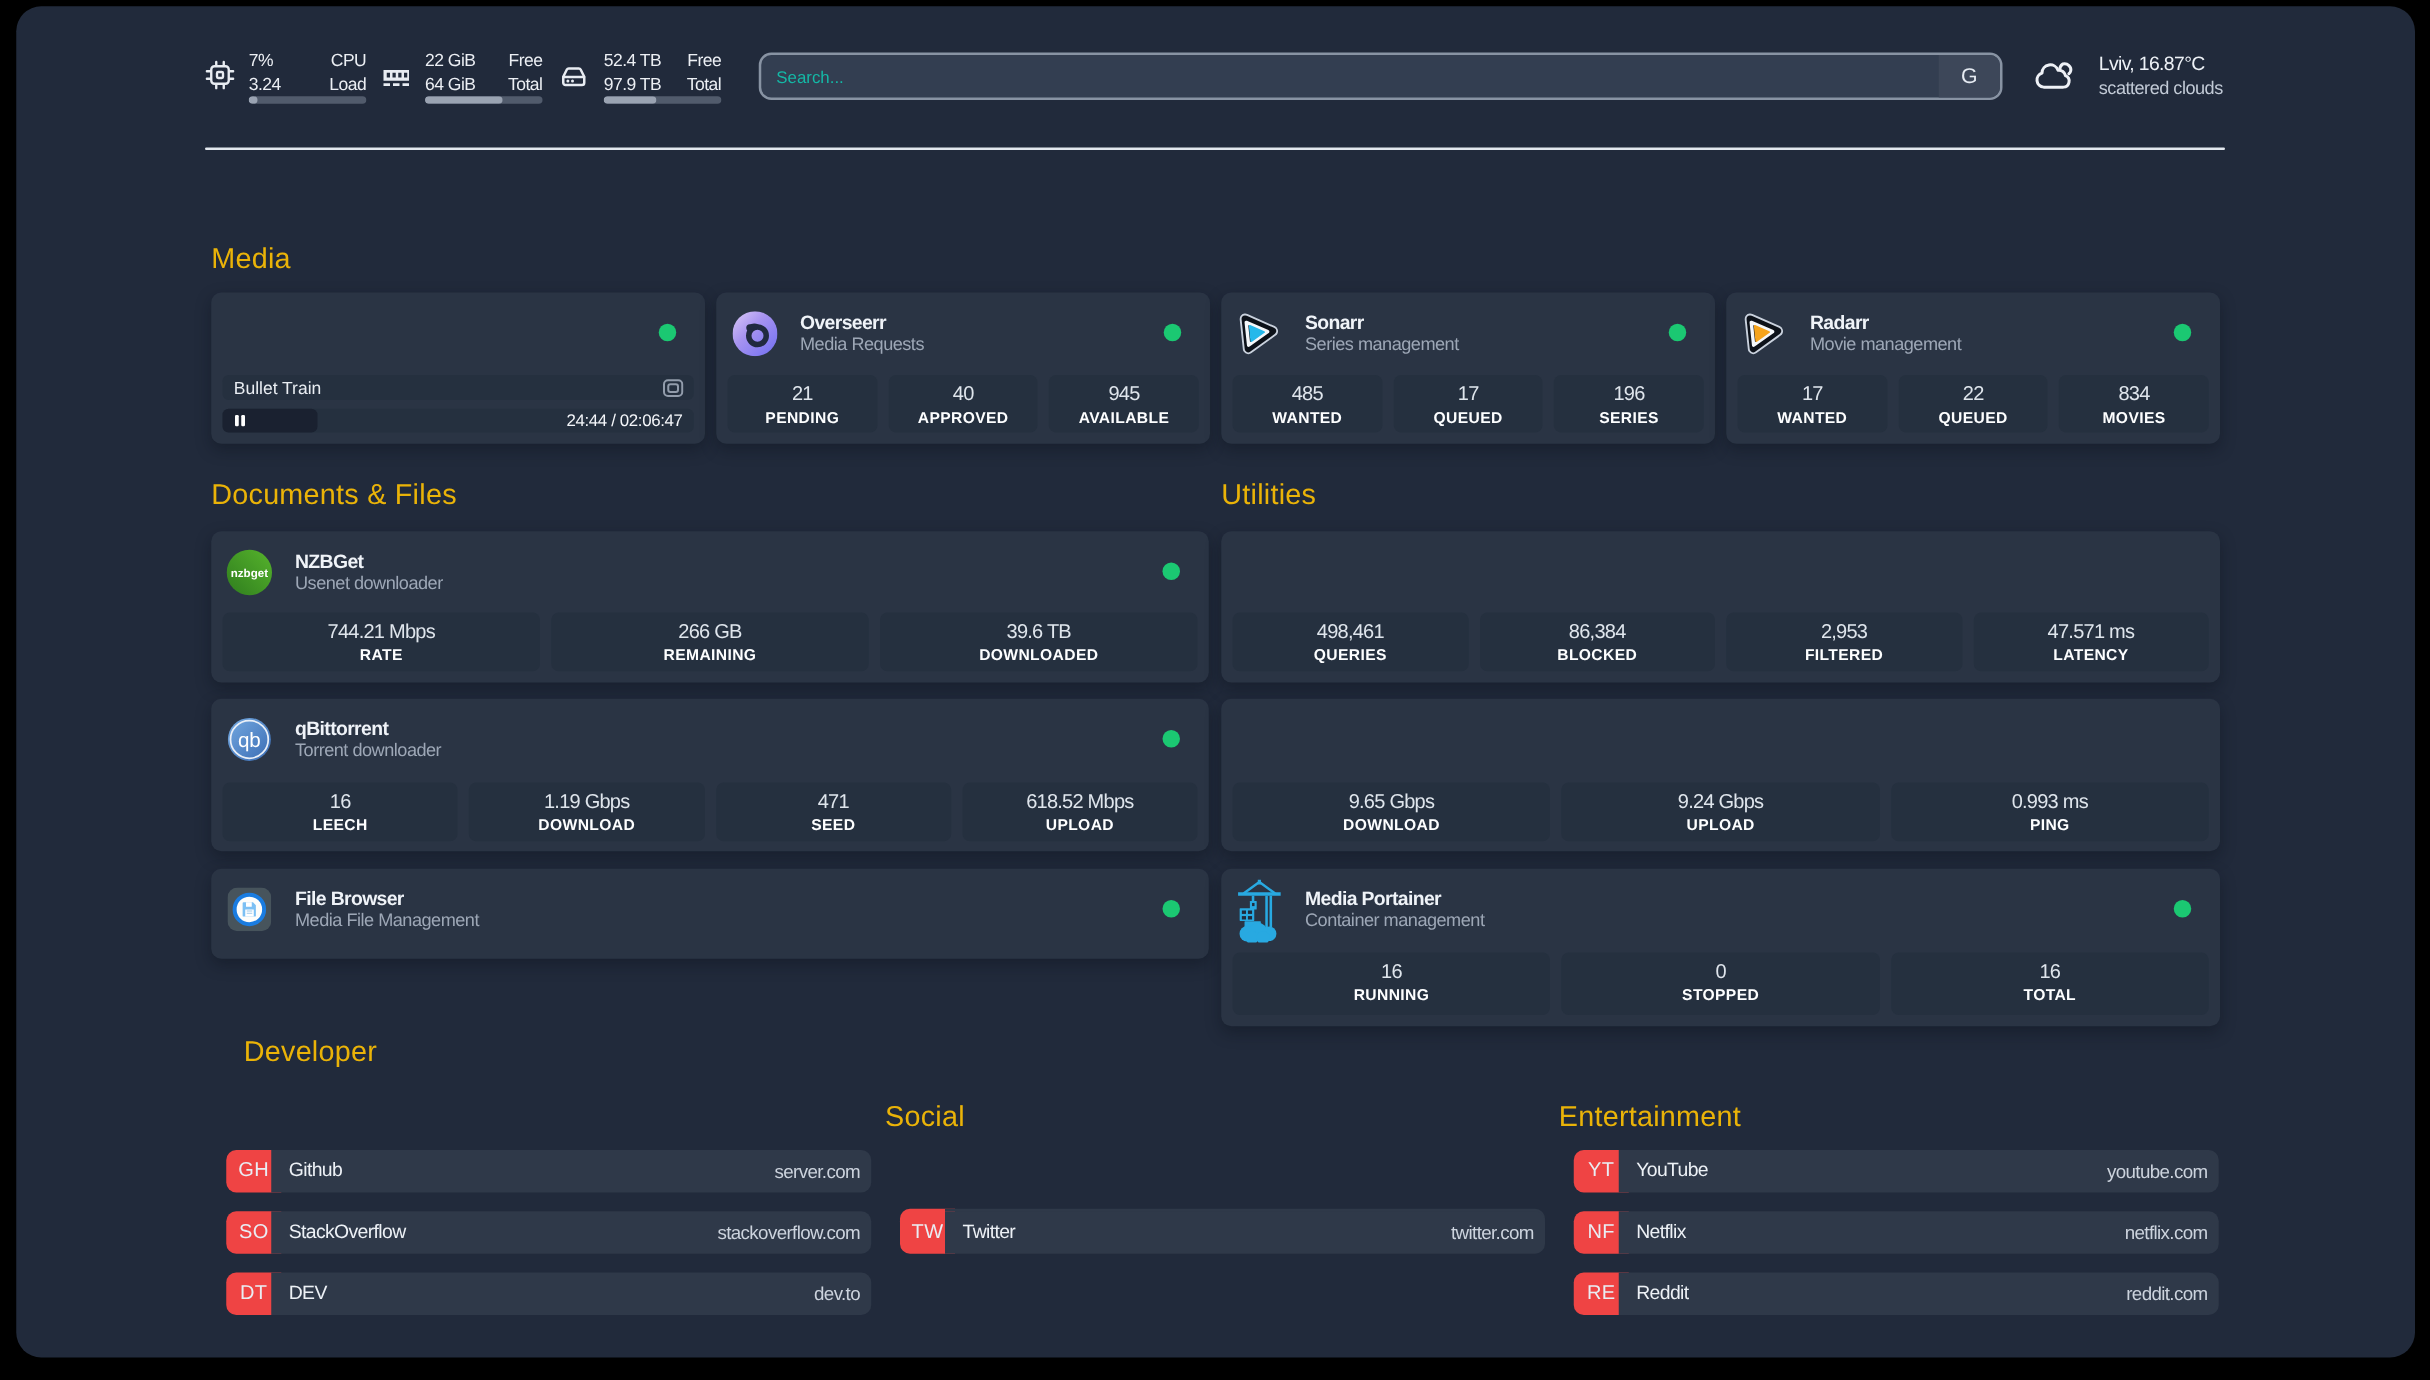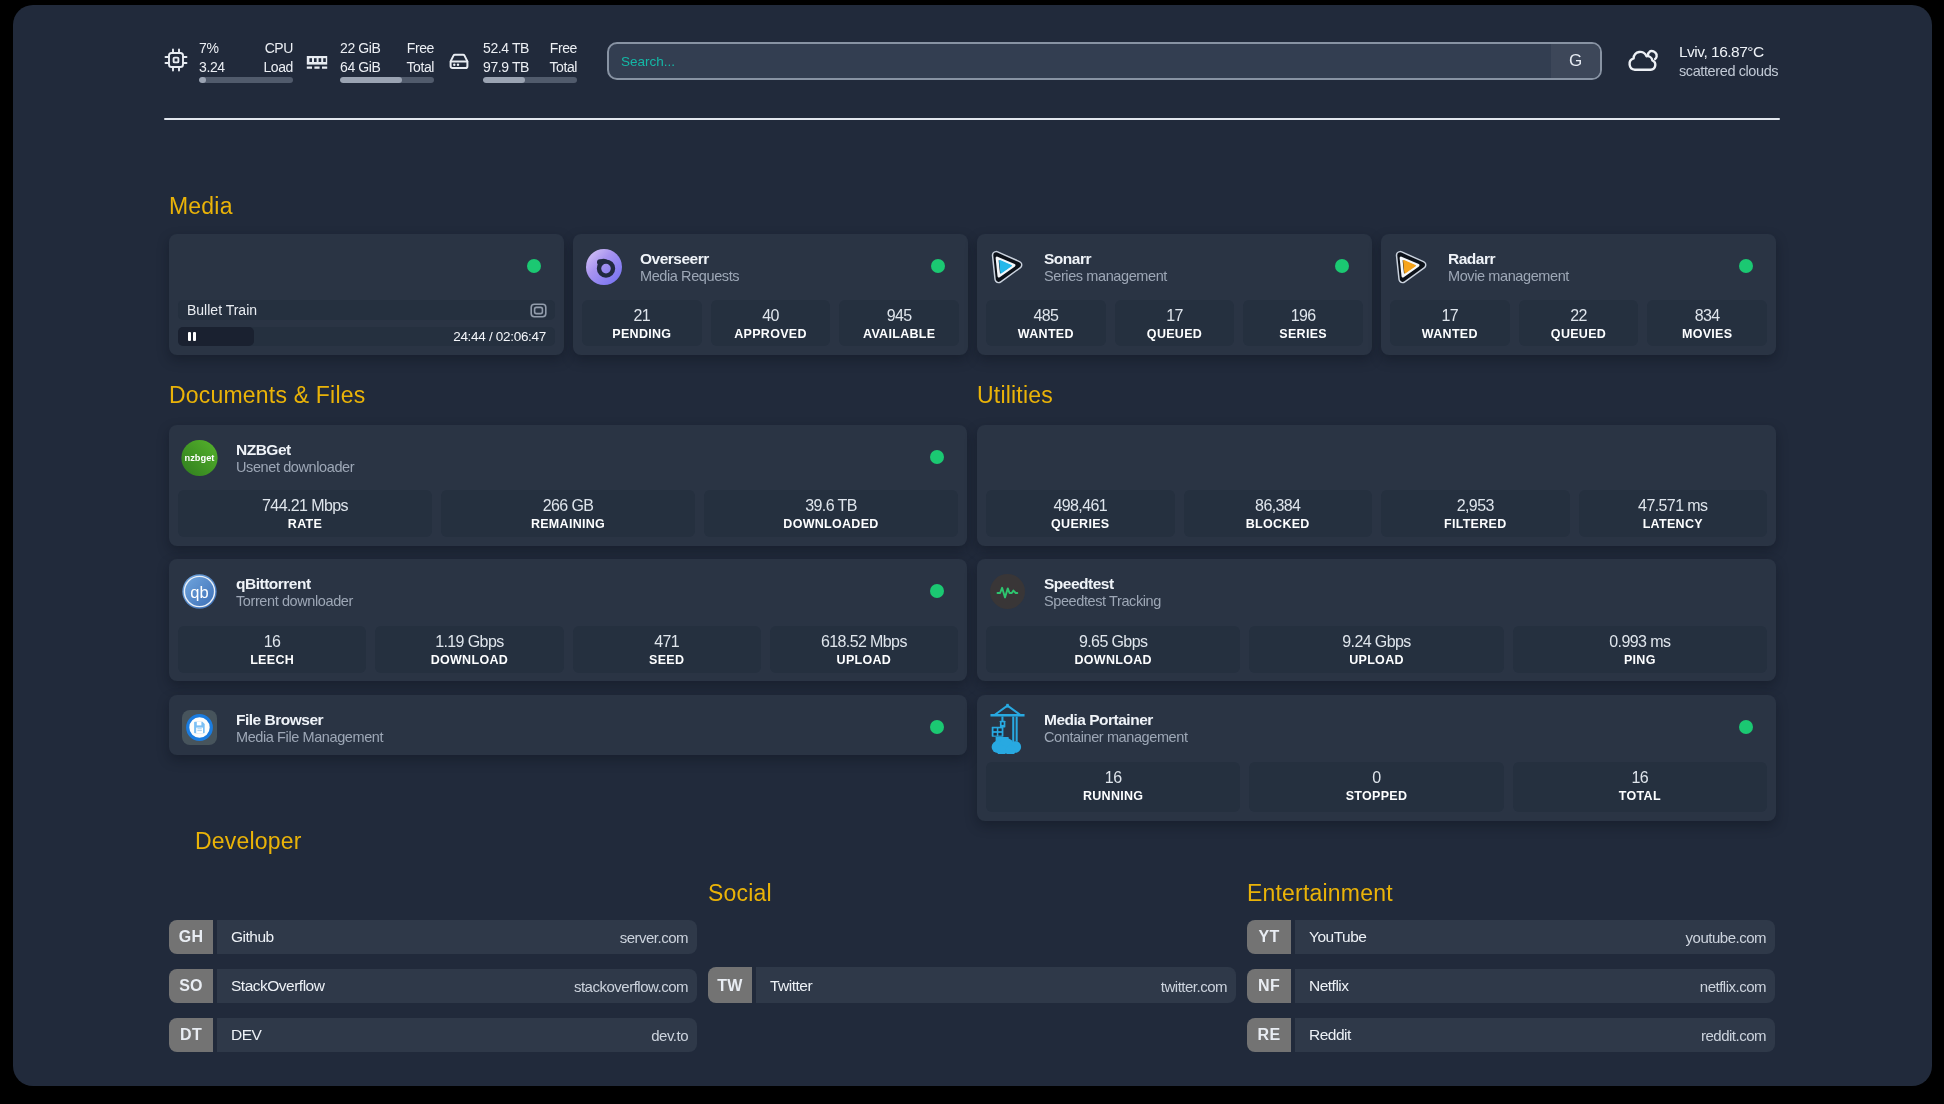--- a/index.html
+++ b/index.html
@@ -22,22 +22,22 @@
 .sb .l { font-size:12.5px; line-height:15px; font-weight:700; color:#fdfeff; letter-spacing:0.3px; }
 .mon { position:absolute; top:39px; }
 .mon .bar { position:absolute; top:38px; left:0; width:94px; height:6px; border-radius:3px;
   background:#515b6c; overflow:hidden; }
 .mon .bar i { position:absolute; left:0; top:0; bottom:0; border-radius:3px; background:#9aa3b2; }
 .mon .cols { display:flex; justify-content:space-between; width:94px;
   font-size:14px; letter-spacing:-0.4px; line-height:19px; color:#eceff4; }
 .mon .cols .r { text-align:right; }
 .bmcol { position:absolute; width:528px; }
 .bmrow { position:absolute; left:0; width:528px; height:34px; }
-.bmab { position:absolute; left:0; top:0; width:44px; height:34px; background:#737373;
-  border-radius:8px 0 0 8px; color:#e9edf3; font-size:16px; font-weight:700;
+.bmab { position:absolute; left:12px; top:0; width:44px; height:34px; background:#ef4444;
+  border-radius:8px 0 0 8px; color:#e9edf3; font-size:16px; font-weight:400;
   display:flex; align-items:center; justify-content:center; letter-spacing:0.3px;}
 .bmnm { position:absolute; left:48px; right:0; top:0; height:34px; background:#2f3949;
   border-radius:0 8px 8px 0; display:flex; align-items:center; justify-content:space-between;
   padding:0 9px 0 14px; }
 .bmnm .n { font-size:15.5px; letter-spacing:-0.5px; color:#edf1f6; font-weight:500;}
 .bmnm .u { font-size:15px; letter-spacing:-0.5px; color:#ccd3dd; }
 </style></head><body>
 <div class="app"></div>
 <div class="abs" style="left:164px;top:48px"><svg width="24" height="24" viewBox="0 0 24 24" style="">
       <g stroke="#e8ecf2" stroke-width="1.9" fill="none" stroke-linecap="round">
@@ -301,21 +301,21 @@
       <div class="sb">
         <div class="v">471</div>
         <div class="l">SEED</div>
       </div>
       <div class="sb">
         <div class="v">618.52 Mbps</div>
         <div class="l">UPLOAD</div>
       </div>
     </div>
   </div>
-<div class="card" style="left:169px;top:695px;width:798px;height:60px;">
+<div class="card" style="left:169px;top:695px;width:798px;height:72px;">
     <div class="chead">
       <div class="cic">
         <svg width="35" height="35" viewBox="0 0 35 35" style="">
           <rect x="0" y="0" width="35" height="35" rx="8" fill="#47545c"></rect>
           <circle cx="17.5" cy="17.5" r="11.8" fill="#fdfdfb"></circle>
           <circle cx="17.5" cy="17.5" r="11.8" fill="none" stroke="#1a7ce0" stroke-width="3.2"></circle>
           <path d="M12.8 11.8h7.6l2.3 2.3v8.4a0.7 0.7 0 0 1-0.7 0.7h-9.2a0.7 0.7 0 0 1-0.7-0.7v-10a0.7 0.7 0 0 1 0.7-0.7z" fill="#7cc0f4"></path>
           <rect x="14.8" y="11.8" width="4.6" height="3.6" fill="#fff"></rect>
           <rect x="14.2" y="17.6" width="6.8" height="5.6" fill="#fff"></rect>
           <path d="M15.4 18.8h4.4M15.4 20.6h4.4" stroke="#9ec9ea" stroke-width="0.9"></path>
@@ -342,32 +342,20 @@
         <div class="v">2,953</div>
         <div class="l">FILTERED</div>
       </div>
       <div class="sb">
         <div class="v">47.571 ms</div>
         <div class="l">LATENCY</div>
       </div>
     </div>
   </div>
 <div class="card" style="left:977px;top:559px;width:799px;height:122px;">
-    <div class="chead">
-      <div class="cic">
-        <svg width="35" height="35" viewBox="0 0 35 35" style="">
-          <circle cx="17.5" cy="17.5" r="17.5" fill="#393637"></circle>
-          <path d="M7.5 19h2.6l2-5.2 2.9 9.6 2.8-9 1.7 4.6h2.3l1.6-2.4 2.3 2.4h1.6" fill="none" stroke="#2ec56f" stroke-width="1.9" stroke-linecap="round" stroke-linejoin="round"></path>
-        </svg>
-      </div>
-      <div class="ct">
-        <div class="t1">Speedtest</div>
-        <div class="t2">Speedtest Tracking</div>
-      </div>
-    </div>
     <div class="stats" style="top:67px;height:47px;">
       <div class="sb">
         <div class="v">9.65 Gbps</div>
         <div class="l">DOWNLOAD</div>
       </div>
       <div class="sb">
         <div class="v">9.24 Gbps</div>
         <div class="l">UPLOAD</div>
       </div>
       <div class="sb">

